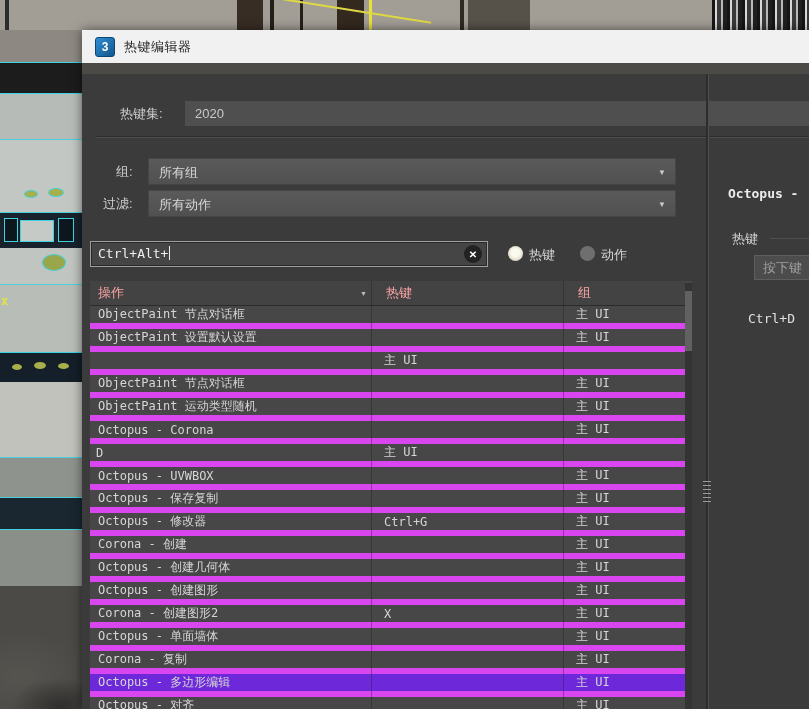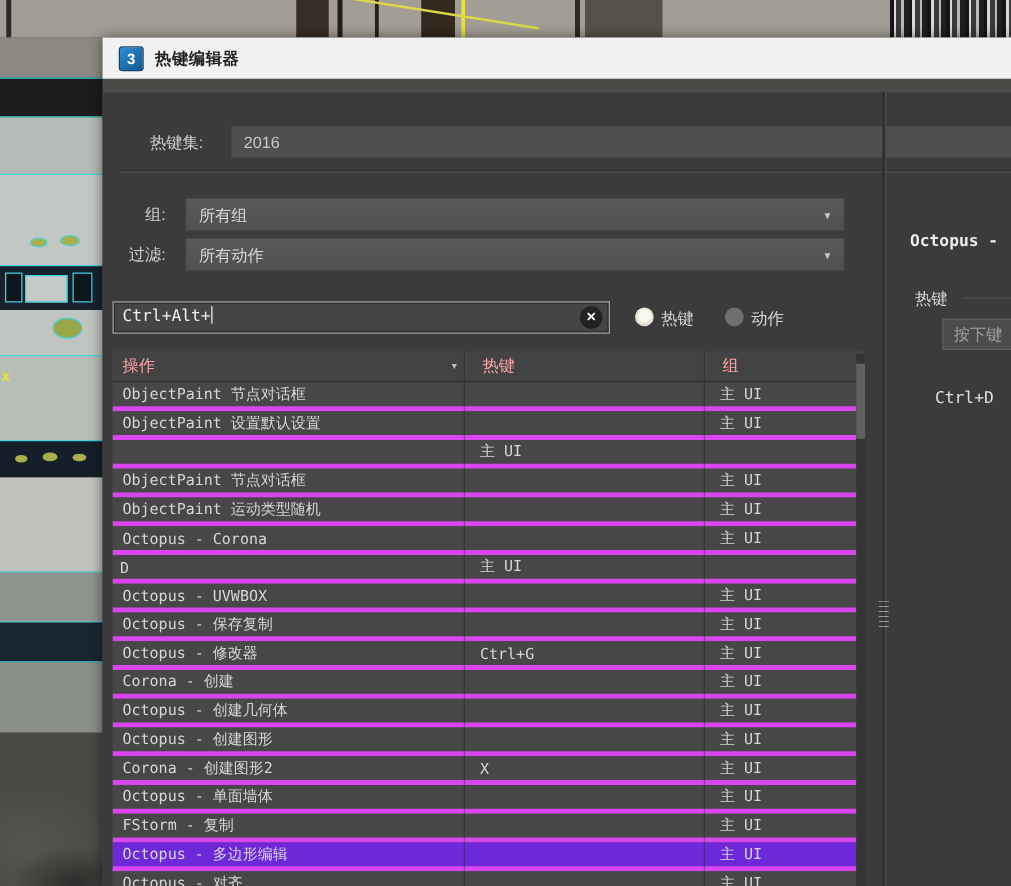--- a/index.html
+++ b/index.html
@@ -49,21 +49,21 @@
                radial-gradient(ellipse 90px 60px at 20px 90px, #55544f 0%, rgba(85,84,79,0) 75%), #4b4a47; }
 
   
   .dialog { position:absolute; left:82px; top:30px; width:727px; height:679px;
             box-shadow:0 0 10px rgba(0,0,0,.55); }
   .titlebar { position:absolute; left:0; top:0; width:100%; height:33px; background:#f1f1f1;
               display:flex; align-items:center; padding-left:13px; }
   .max-icon { width:20px; height:20px; border-radius:3px; background:linear-gradient(135deg,#2e8fd4,#14568c);
               color:#fff; font:bold 12px "Liberation Sans",sans-serif; display:flex; align-items:center;
               justify-content:center; border:1px solid #0e4573; }
-  .titletext { margin-left:9px; color:#1f1f1f; font-size:13px; font-weight:bold; letter-spacing:.5px; }
+  .titletext { margin-left:9px; color:#1f1f1f; font-size:13px; font-weight:normal; letter-spacing:.5px; }
 
   .dbody { position:absolute; left:0; top:44px; width:100%; height:646px; background:#3b3b3b;
            color:#cfcfcf; font-size:13px; }
   .dbody > div, .dbody > span { position:absolute; }
 
   .lbl { color:#cfcfcf; font-size:13px; white-space:nowrap; }
   .field { background:#4f4f4f; color:#c9c9c9; line-height:25px; padding-left:10px; font-size:13px; }
   .hk-label   { left:38px; top:31px; }
   .hk-field   { left:103px; top:27px; right:0; height:25px; }
   .hdivider   { left:14px; top:62px; right:0; height:2px; border-top:1px solid #2d2d2d; border-bottom:1px solid #4e4e4e; }
@@ -89,21 +89,21 @@
   .radio-lbl2 { left:519px; top:172px; color:#d6d6d6; }
 
   
   .tbl { left:8px; top:207px; width:602px; bottom:0; background:#464646; overflow:hidden; }
   .thead { position:absolute; left:0; top:0; width:595px; height:25px; background:#434343;
            border-bottom:1px solid #2b2b2b; color:#fca5a5;
            display:grid; grid-template-columns:288px 192px 1fr; align-items:center; font-size:13px; }
   .thead .th { padding-left:8px; white-space:nowrap; }
   .sort-arrow { position:absolute; left:270px; top:9px; font-size:7px; color:#bdbdbd; }
   .tbody { position:absolute; left:0; top:25px; width:595px; bottom:0; }
-  .trow { height:23px; background:#474747; border-bottom:4px solid #d946ef;
+  .trow { height:23px; background:#474747; border-bottom:6px solid #d946ef;
           display:grid; grid-template-columns:288px 192px 1fr; align-items:center;
           font:12px "DejaVu Sans Mono",monospace; color:#d6d6d6; white-space:nowrap; }
   .trow.selected { background:#6d28d9; }
   .trow span { overflow:hidden; }
   .c-action { padding-left:8px; } .c-hotkey { padding-left:6px; } .c-group { padding-left:6px; }
   .colsep { position:absolute; top:0; bottom:0; width:1px; background:rgba(25,25,25,.35); }
   .cs1 { left:281px; } .cs2 { left:473px; }
   .vscroll { position:absolute; right:0; top:2px; bottom:2px; width:7px; background:#343434; }
   .vthumb { position:absolute; left:0; top:8px; width:7px; height:60px; background:#616161; }
 
@@ -167,21 +167,21 @@
       <div class="max-icon">
         <span>3</span>
       </div>
       <div class="titletext">热键编辑器</div>
     </div>
 
     <div class="dbody">
 
       <span class="lbl hk-label">热键集:</span>
       <div class="field hk-field">
-        <span>2016</span>
+        <span>2020</span>
       </div>
 
       <div class="hdivider"></div>
 
       <span class="lbl grp-label">组:</span>
       <div class="dropdown dd-grp">
         <span>所有组</span>
         <span class="dd-arrow">▼</span>
       </div>
 
@@ -278,21 +278,21 @@
     <span class="c-action">Corona - 创建图形2</span>
     <span class="c-hotkey">X</span>
     <span class="c-group">主 UI</span>
   </div>
             <div class="trow">
     <span class="c-action">Octopus - 单面墙体</span>
     <span class="c-hotkey"></span>
     <span class="c-group">主 UI</span>
   </div>
             <div class="trow">
-    <span class="c-action">FStorm - 复制</span>
+    <span class="c-action">Corona - 复制</span>
     <span class="c-hotkey"></span>
     <span class="c-group">主 UI</span>
   </div>
             <div class="trow selected">
     <span class="c-action">Octopus - 多边形编辑</span>
     <span class="c-hotkey"></span>
     <span class="c-group">主 UI</span>
   </div>
             <div class="trow">
     <span class="c-action">Octopus - 对齐</span>

